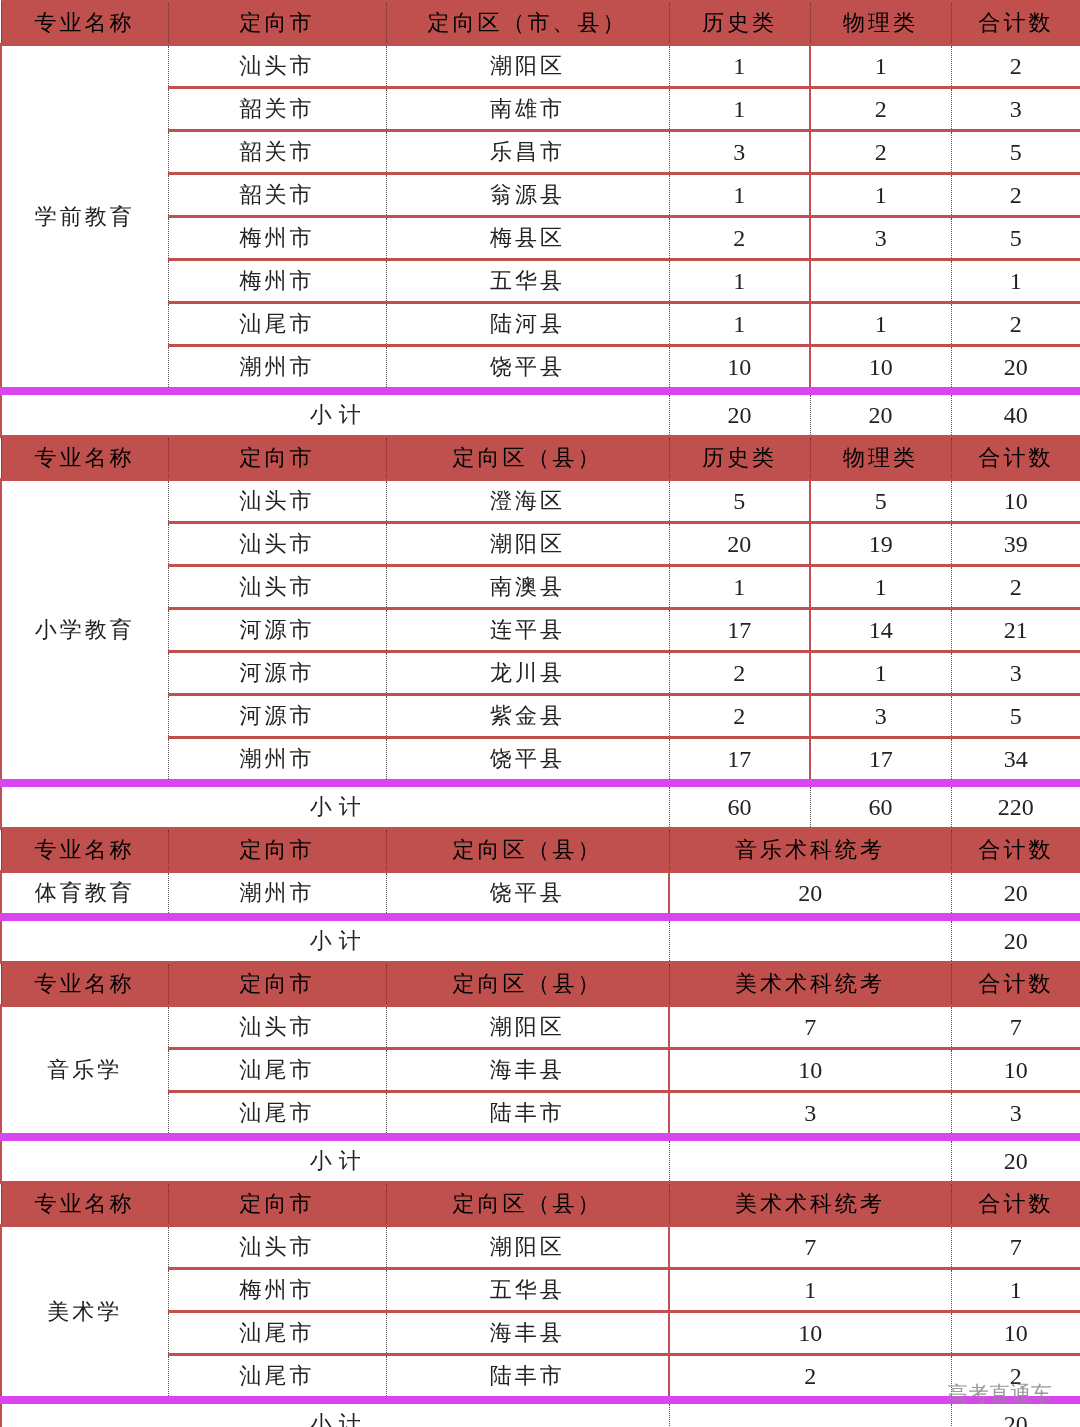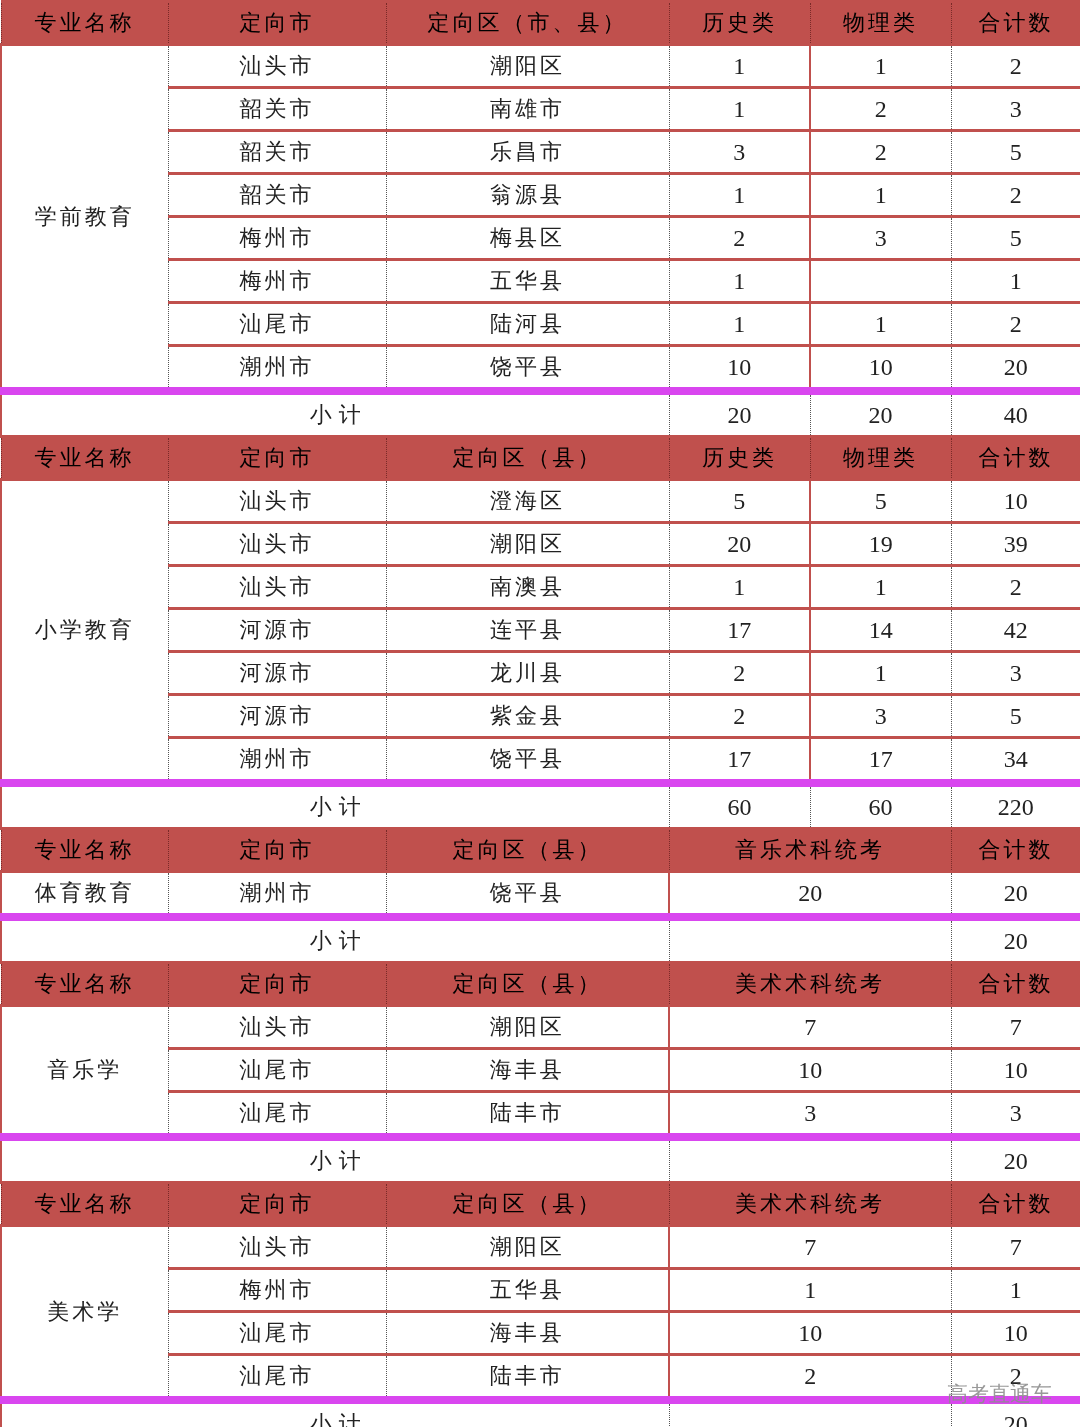--- a/index.html
+++ b/index.html
@@ -130,21 +130,21 @@
         <td class="major">南澳县</td>
         <td class="num">1</td>
         <td class="num mid">1</td>
         <td class="num last">2</td>
       </tr>
       <tr>
         <td class="major">河源市</td>
         <td class="major">连平县</td>
         <td class="num">17</td>
         <td class="num mid">14</td>
-        <td class="num last">42</td>
+        <td class="num last">21</td>
       </tr>
       <tr>
         <td class="major">河源市</td>
         <td class="major">龙川县</td>
         <td class="num">2</td>
         <td class="num mid">1</td>
         <td class="num last">3</td>
       </tr>
       <tr>
         <td class="major">河源市</td>

